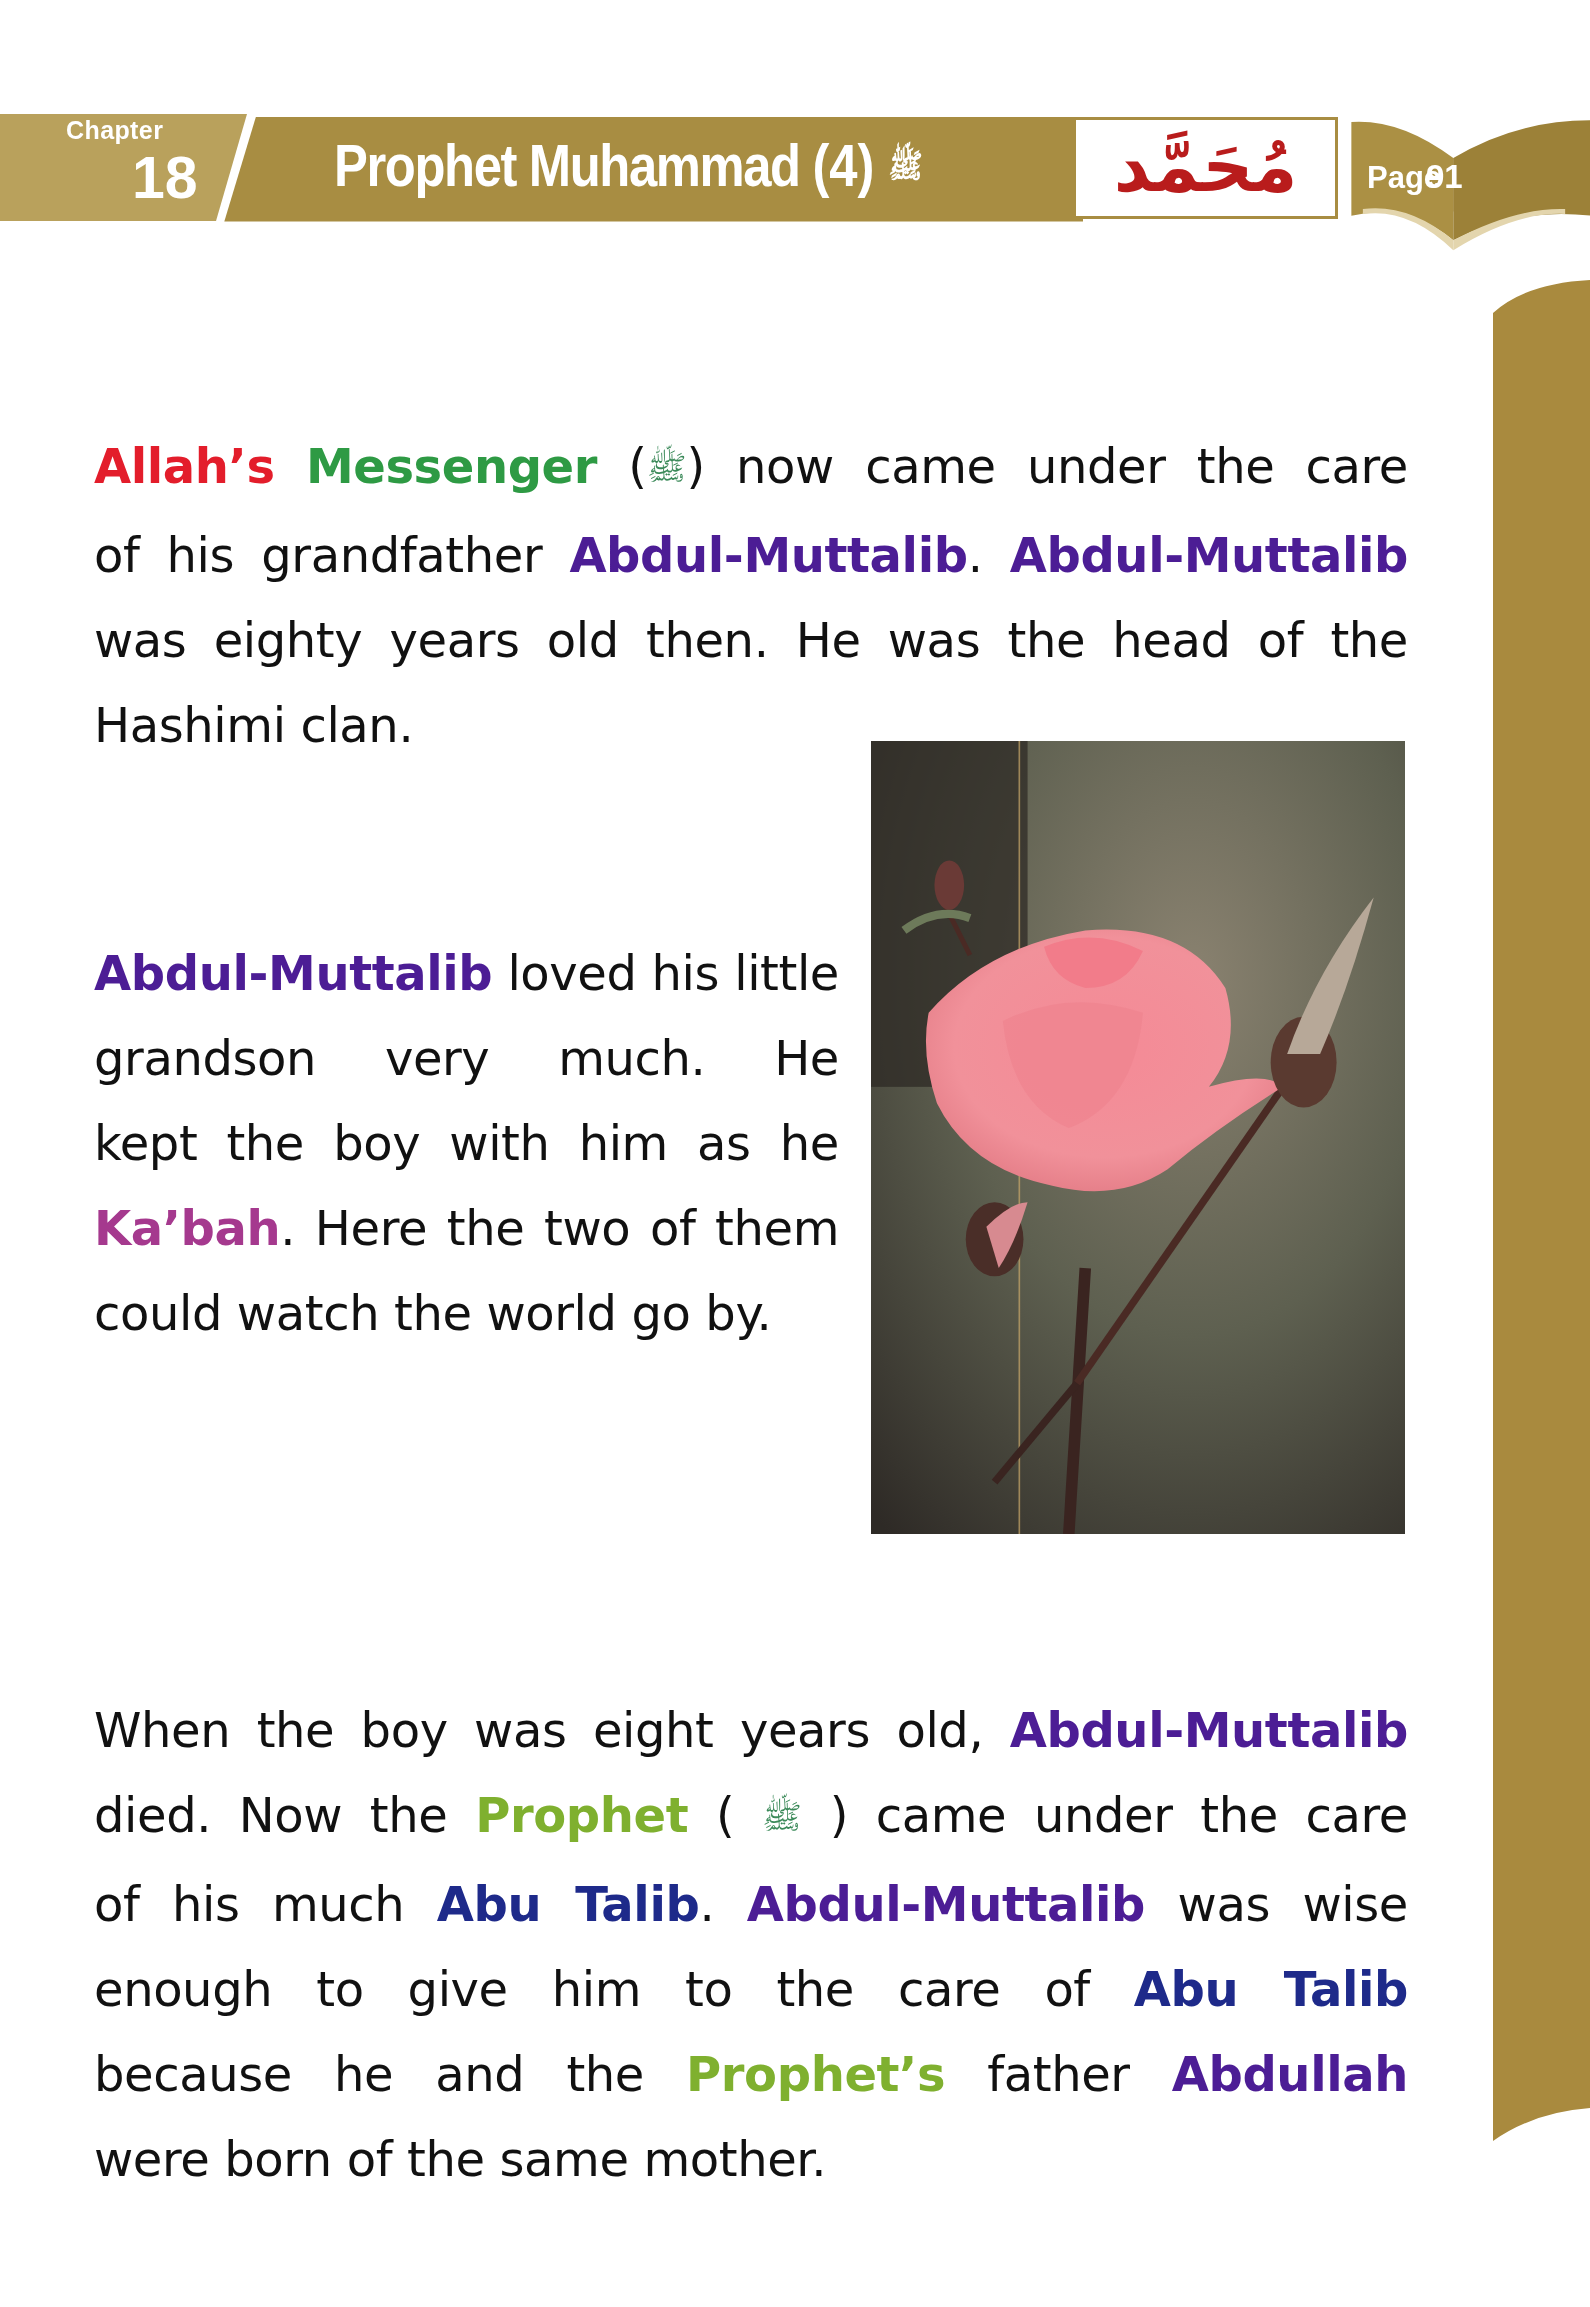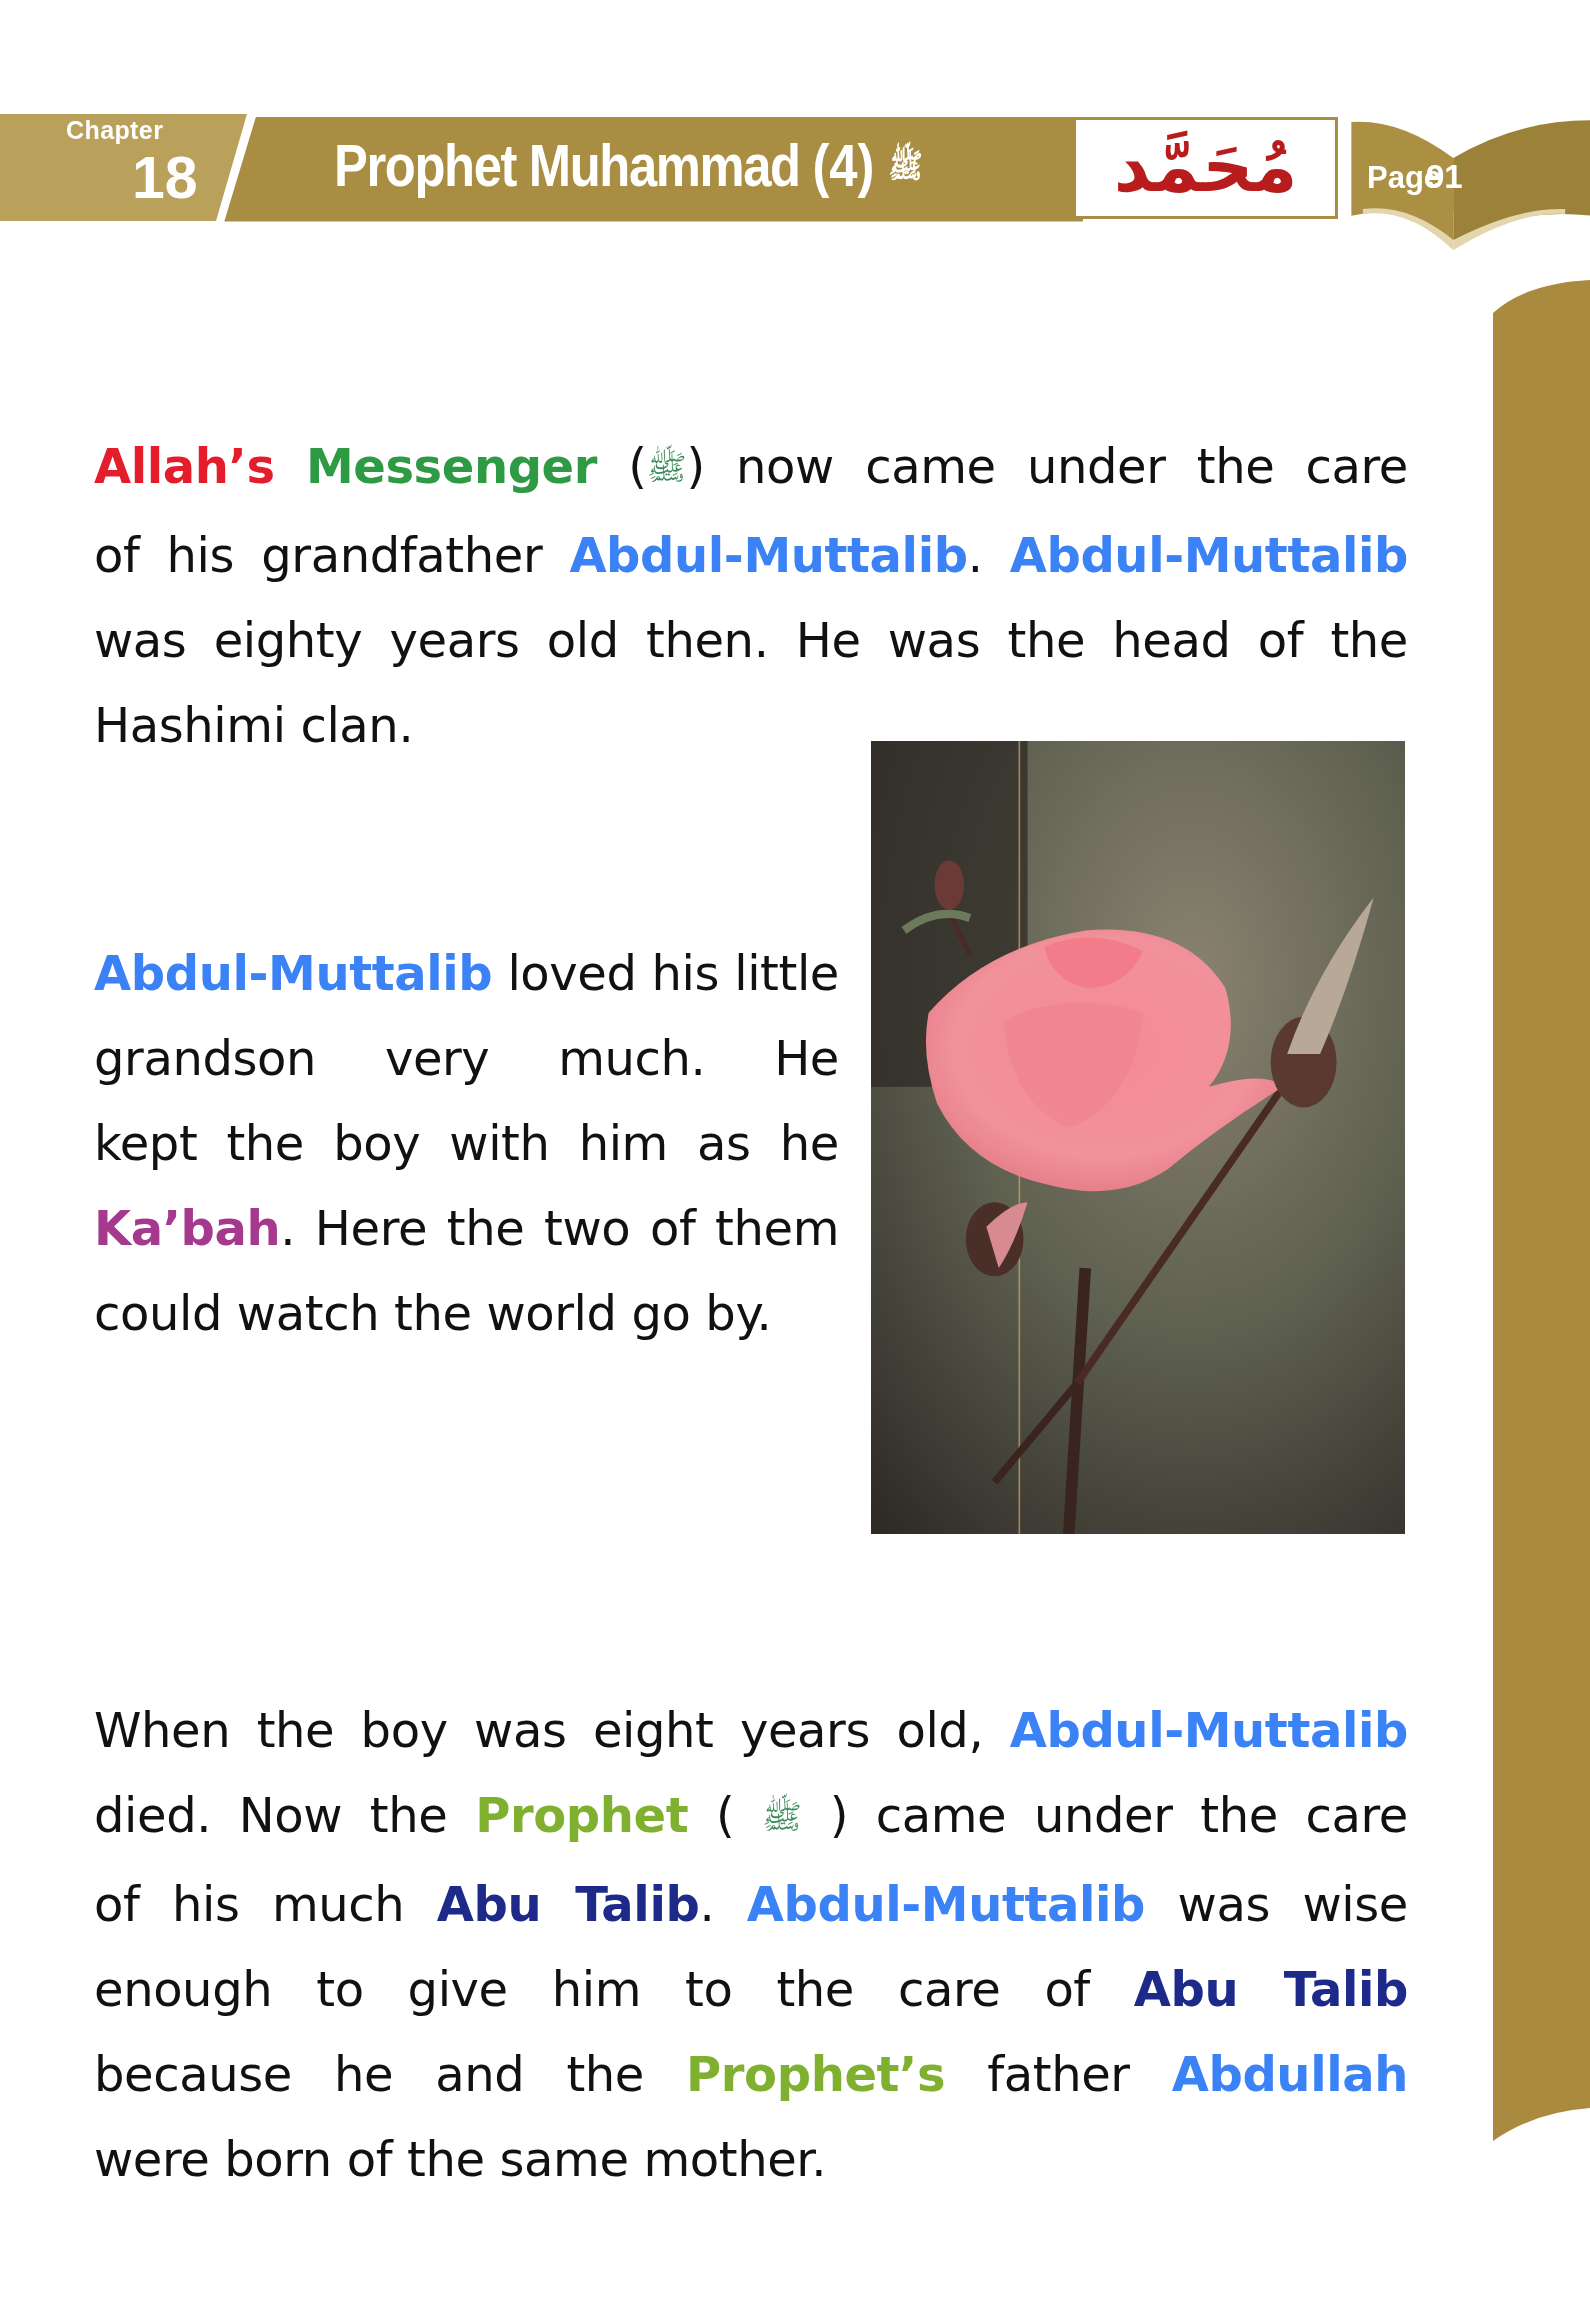--- a/index.html
+++ b/index.html
@@ -35,21 +35,21 @@
   .side-tab { position: absolute; left: 1493px; top: 280px; width: 97px; height: 1861px; }
 
   
   .para { position: absolute; left: 94px; font-family: "DejaVu Sans", sans-serif;
           font-size: 48px; line-height: 85px; color: #111; letter-spacing: -0.4px; }
   .line { display: block; white-space: nowrap; text-align: justify; text-align-last: justify; }
   .line.last { text-align-last: left; }
   .hl { font-weight: bold; }
   .c-red { color: #e31d2b; }
   .c-green { color: #2e9a44; }
-  .c-blue { color: #3b82f6; }
+  .c-blue { color: #4c1d95; }
   .c-navy { color: #1e2a8a; }
   .c-lime { color: #7fb02f; }
   .c-magenta { color: #a5398e; margin-top: 16px; }
   .pbuh-inline { color: #3c8a5a; font-size: 33px; vertical-align: middle; font-weight: normal;
                  display: inline-block; transform: translateY(-3.3px); }
 
   
   .photo { position: absolute; left: 871px; top: 741px; width: 534px; height: 793px;
            overflow: hidden; background: #4a4a40; }
 </style>

